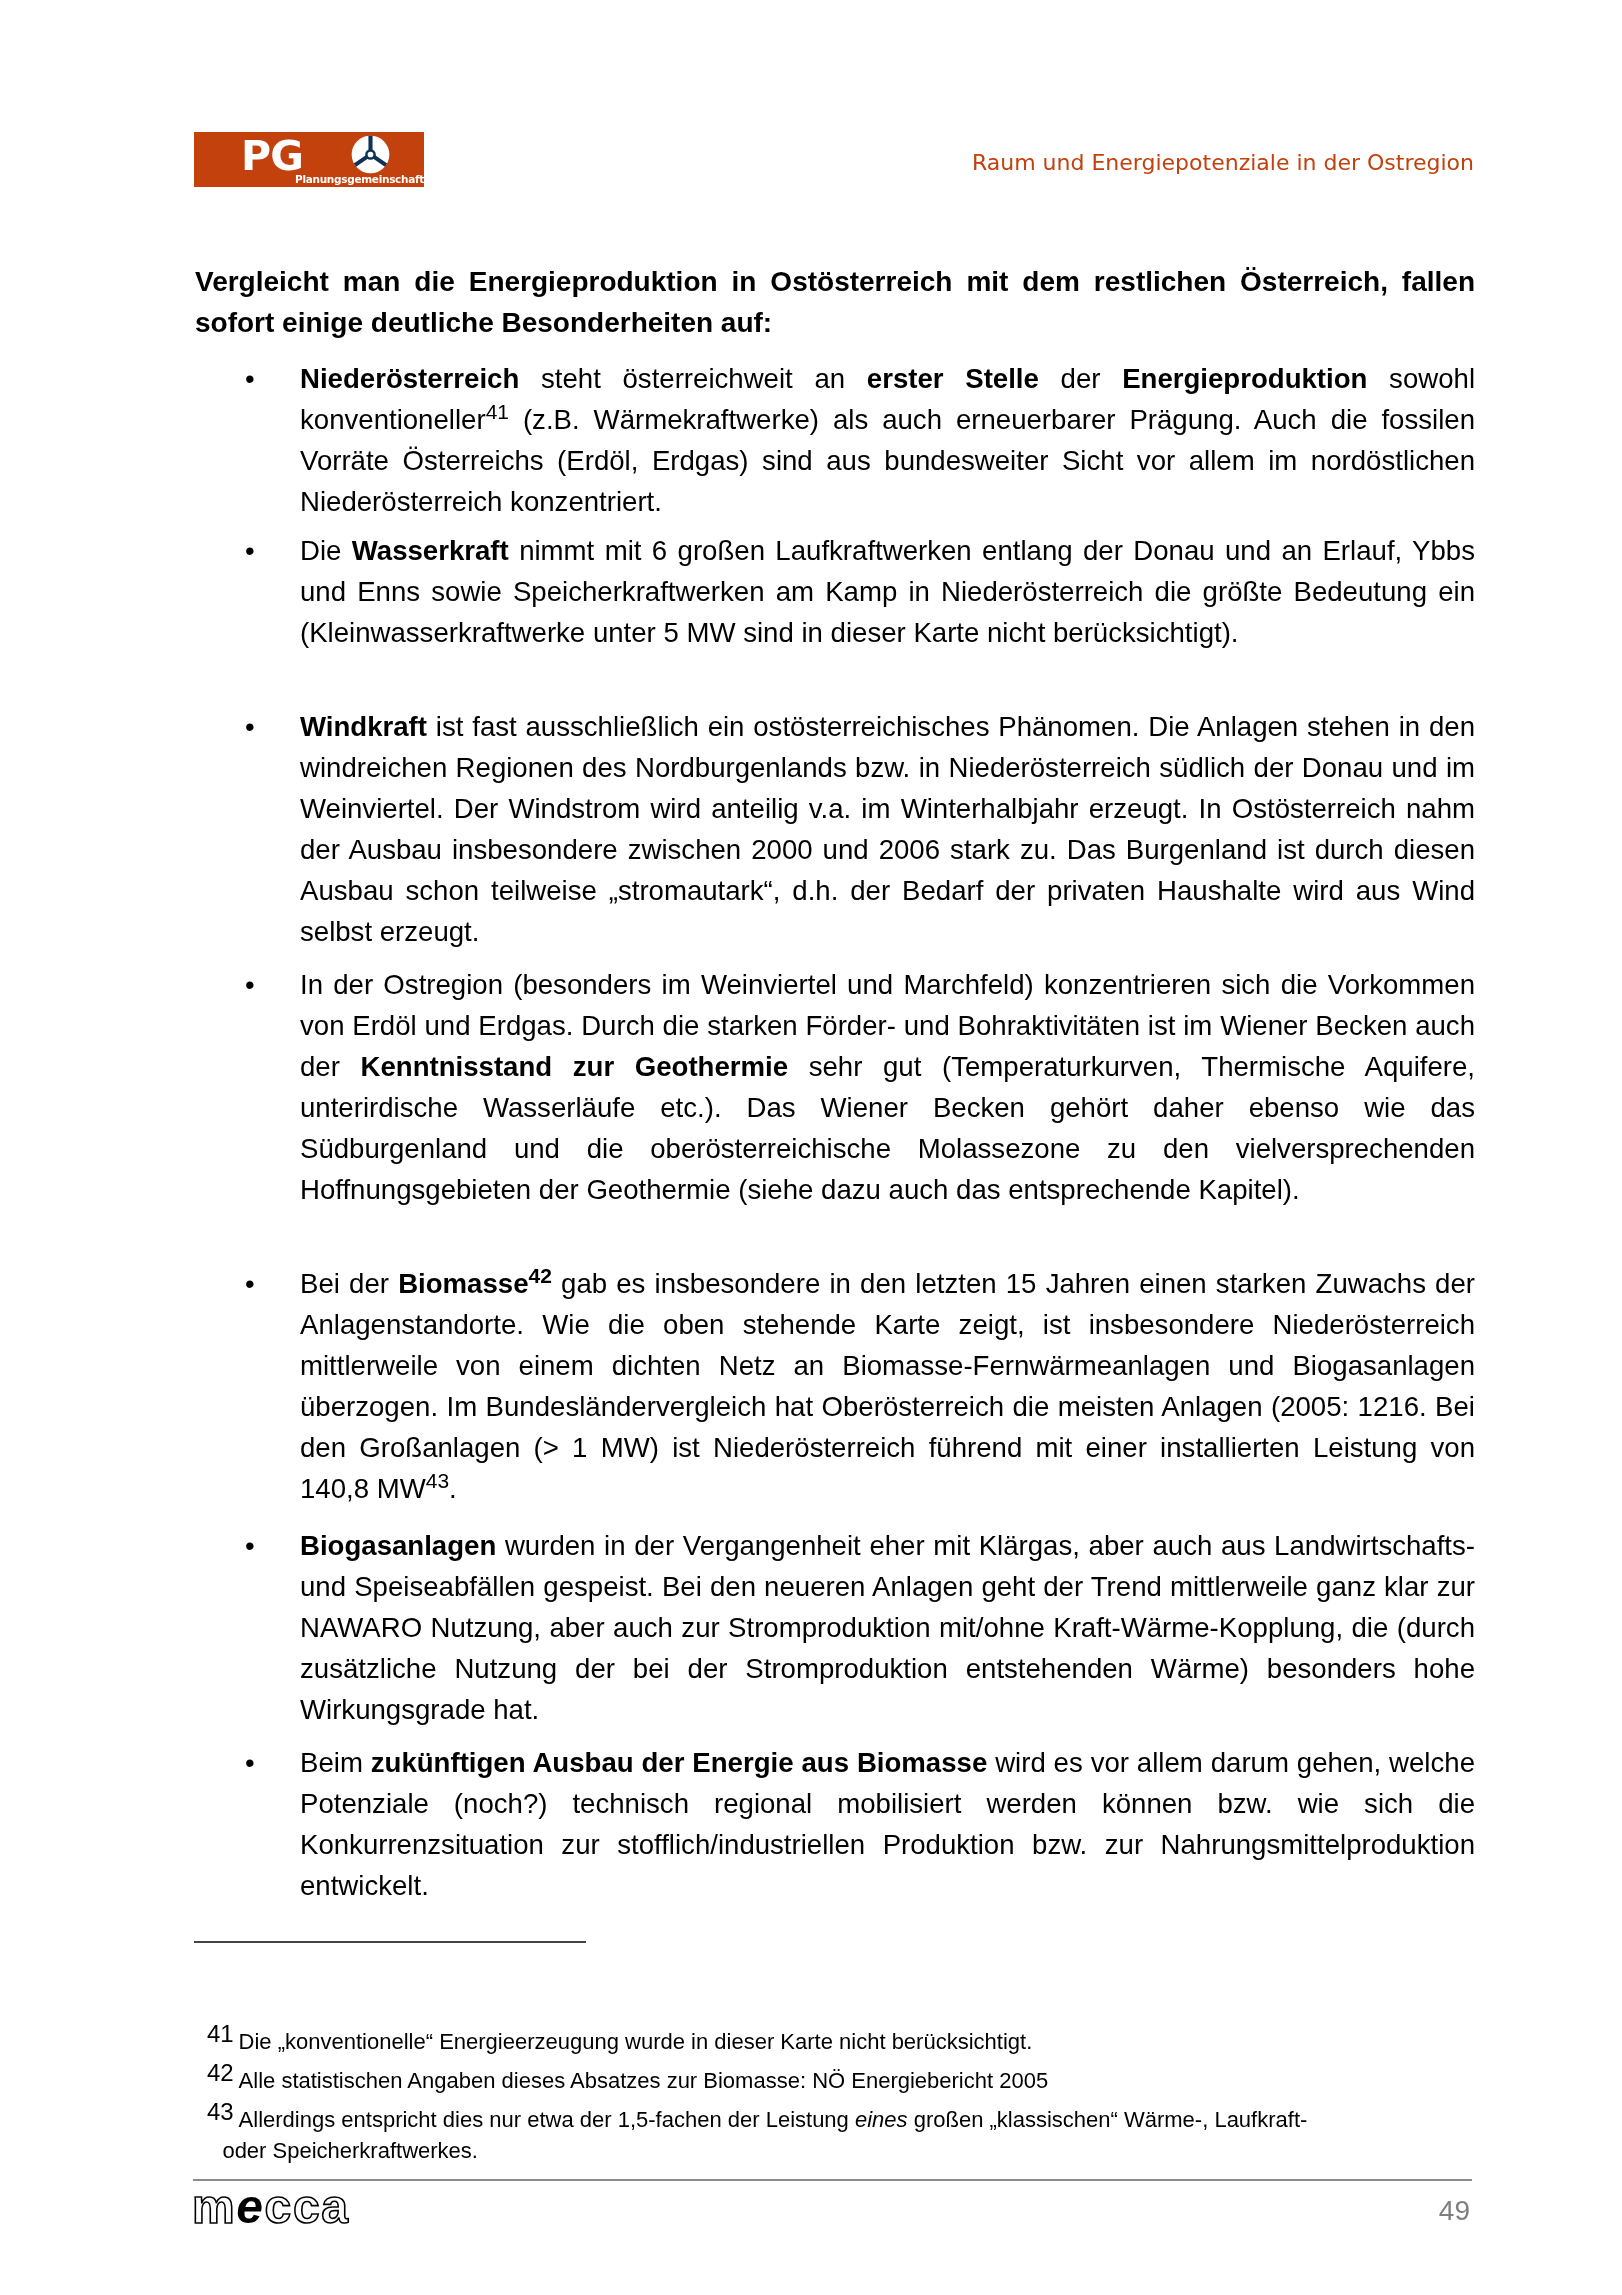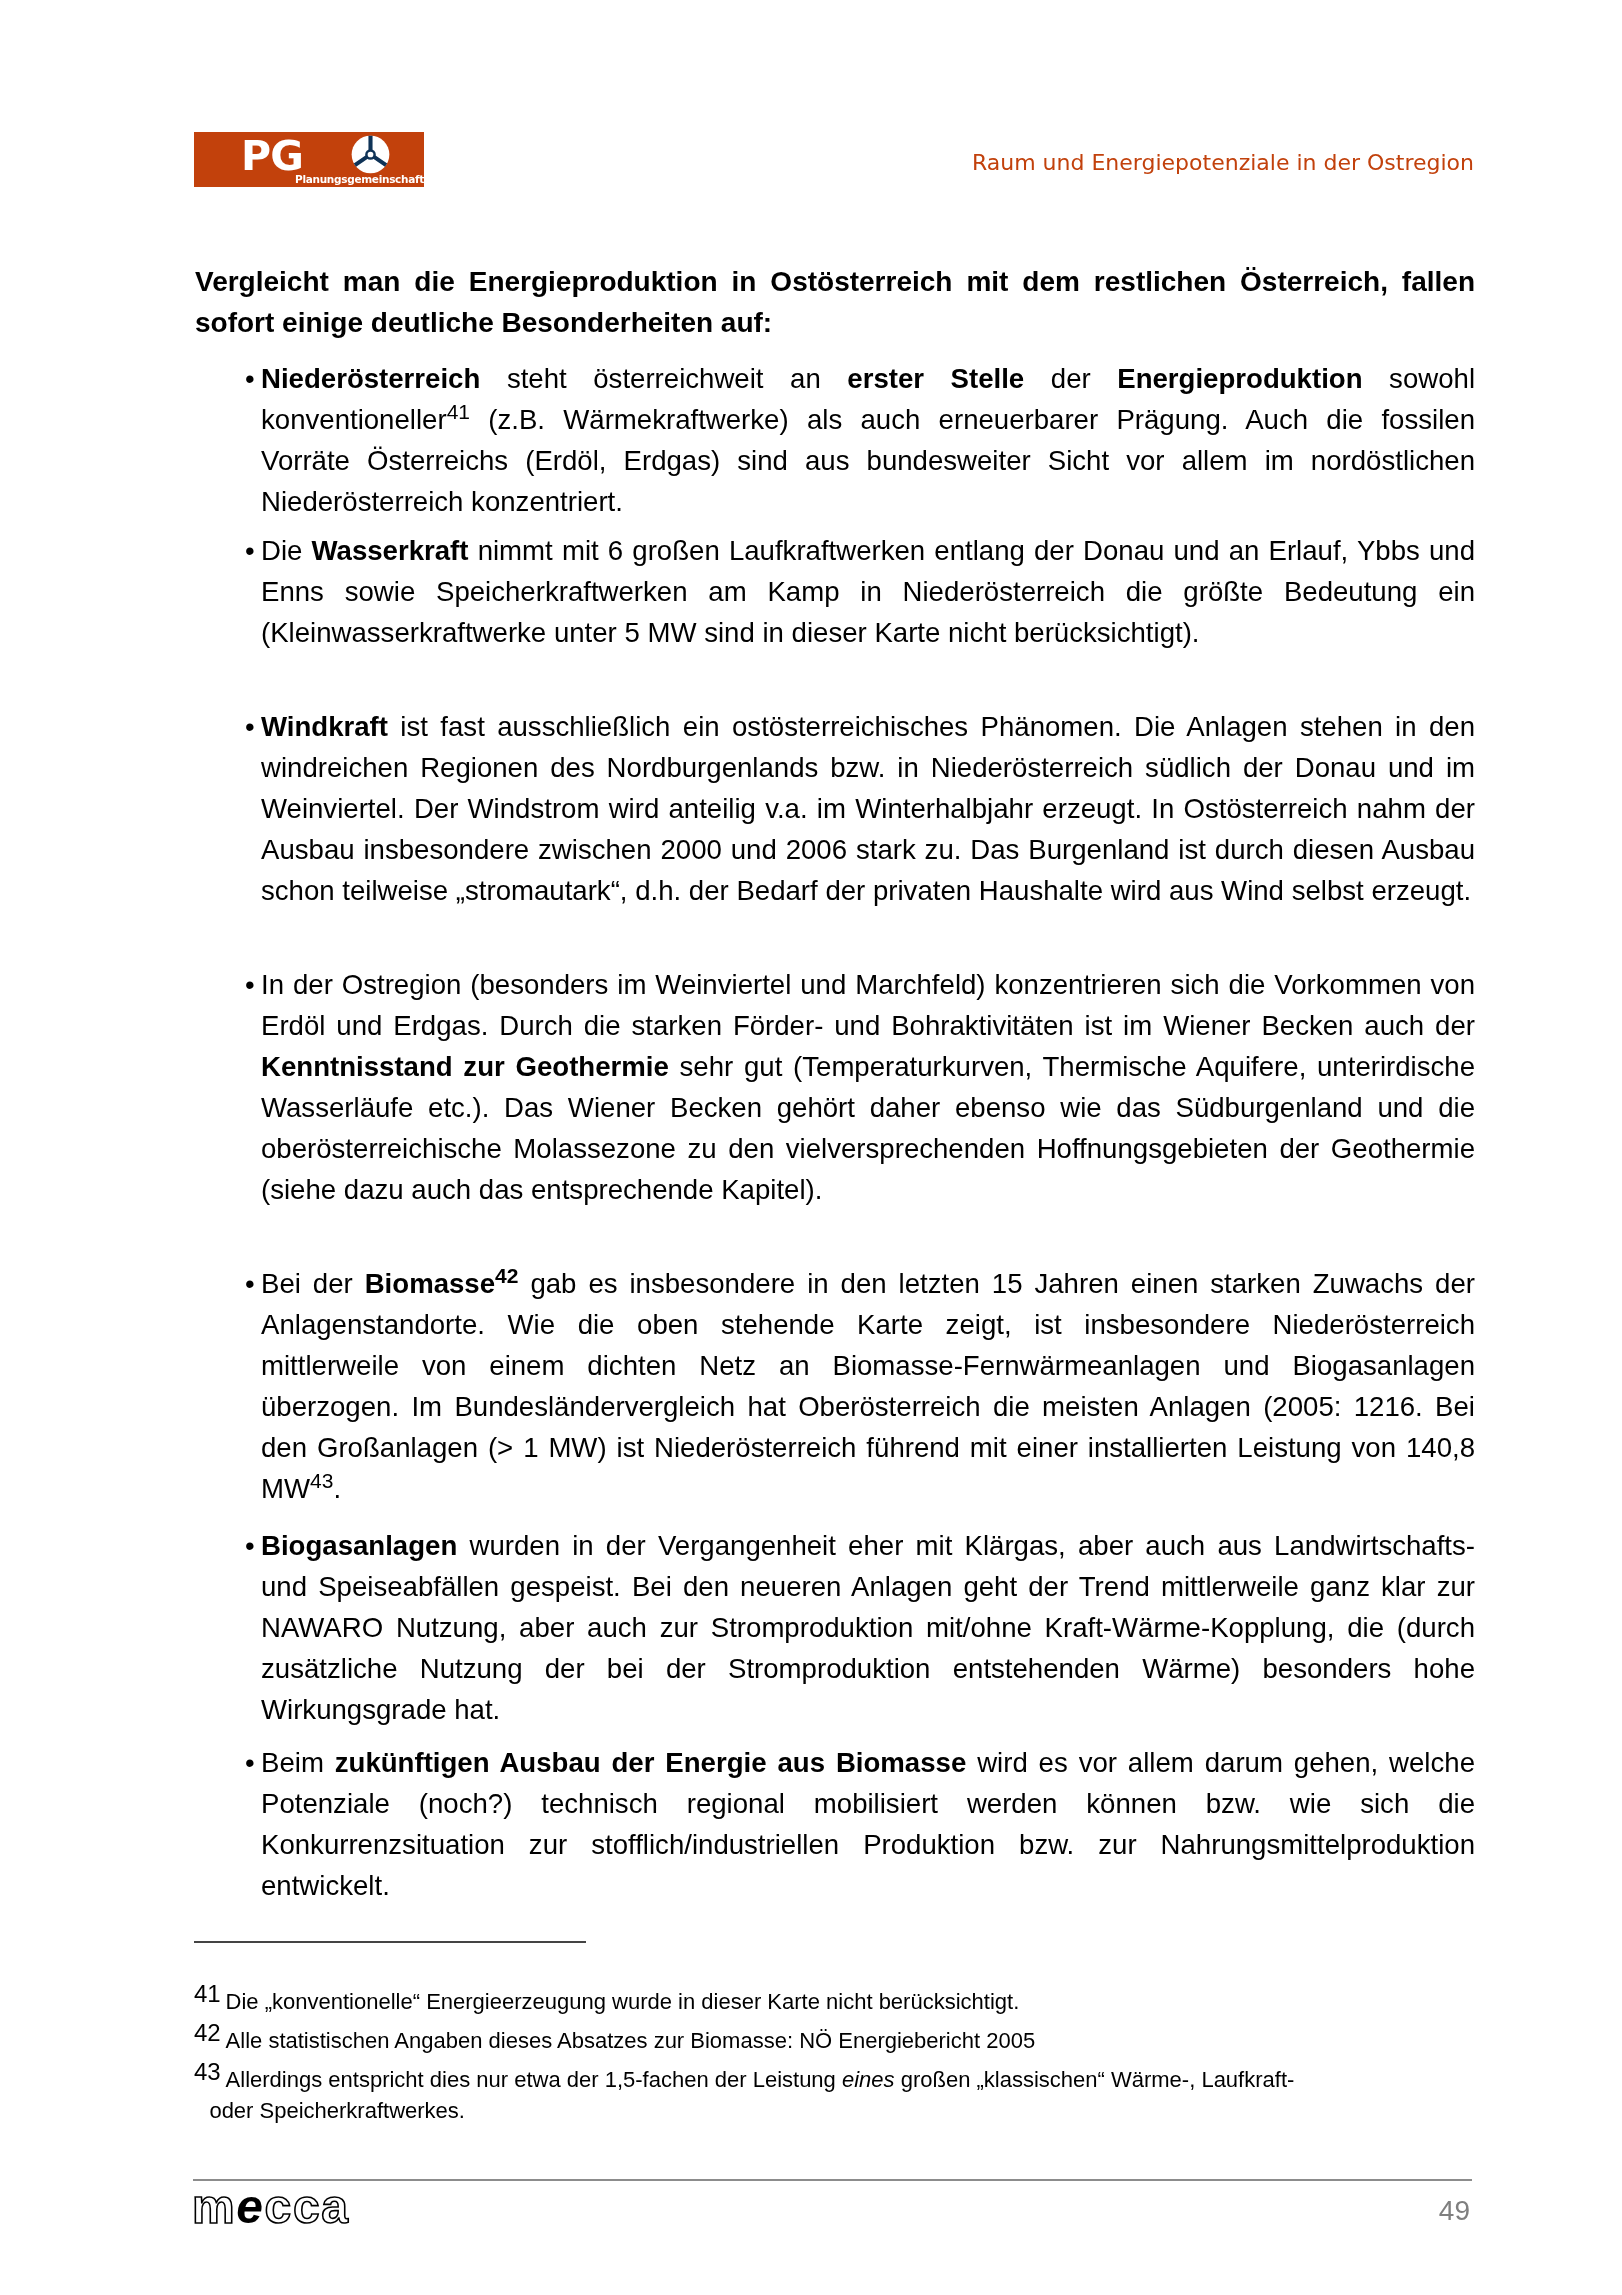--- a/index.html
+++ b/index.html
@@ -15,28 +15,28 @@
   .logo-pg .pg-sub { position:absolute; left:101px; top:41px; font-size:10.5px; line-height:13px;
        color:#fff; font-family:"DejaVu Sans", sans-serif; font-weight:bold; letter-spacing:-0.3px; }
   .header-title { right:148px; top:149px; font-family:"DejaVu Sans", sans-serif; font-weight:normal;
        font-size:22px; line-height:27.6px; color:#c2410c; white-space:nowrap; }
 
   
   .para { left:195px; width:1280px; font-size:28px; line-height:41px; text-align:justify;
           text-align-last:left;font-weight:bold; }
   .bullet-item { left:195px; width:1280px; }
   .bullet-dot { position:absolute; left:50px; top:0; font-size:27.6px; line-height:41px; }
-  .bullet-text { margin-left:66px; font-size:27.6px; line-height:41px; text-align:justify; text-align-last:left; }
+  .bullet-text { margin-left:105px; font-size:27.6px; line-height:41px; text-align:justify; text-align-last:left; }
   .b { font-weight:bold; }
   .i { font-style:italic; }
   .sup { font-size:21px; vertical-align:10.5px; line-height:0; }
 
   
   .fn-rule { left:194px; top:1941px; width:392px; height:1.6px; background:#444; }
-  .footnote { left:194px; width:1265px; font-size:22px; line-height:31px; }
+  .footnote { left:207px; width:1265px; font-size:22px; line-height:31px;margin-top:40px; }
   .fn-num { font-size:24px; vertical-align:7.3px; line-height:0; margin-right:4.9px; }
   .fn-cont { padding-left:15.4px; display:block; }
 
   
   .footer-rule { left:193px; top:2179px; width:1279px; height:2.4px; background:#8c8c8c; }
   .mecca { left:192px; top:2184px; font-family:"Liberation Sans", sans-serif; font-weight:bold;
            font-size:48px; line-height:45px; letter-spacing:1.6px; }
   .mecca .out { color:#fff; -webkit-text-stroke:1.6px #000; }
   .mecca .fill { color:#000; font-style:italic; }
   .page-num { right:152px; top:2197px; font-size:28px; line-height:27.6px; color:#7f7f7f; }

